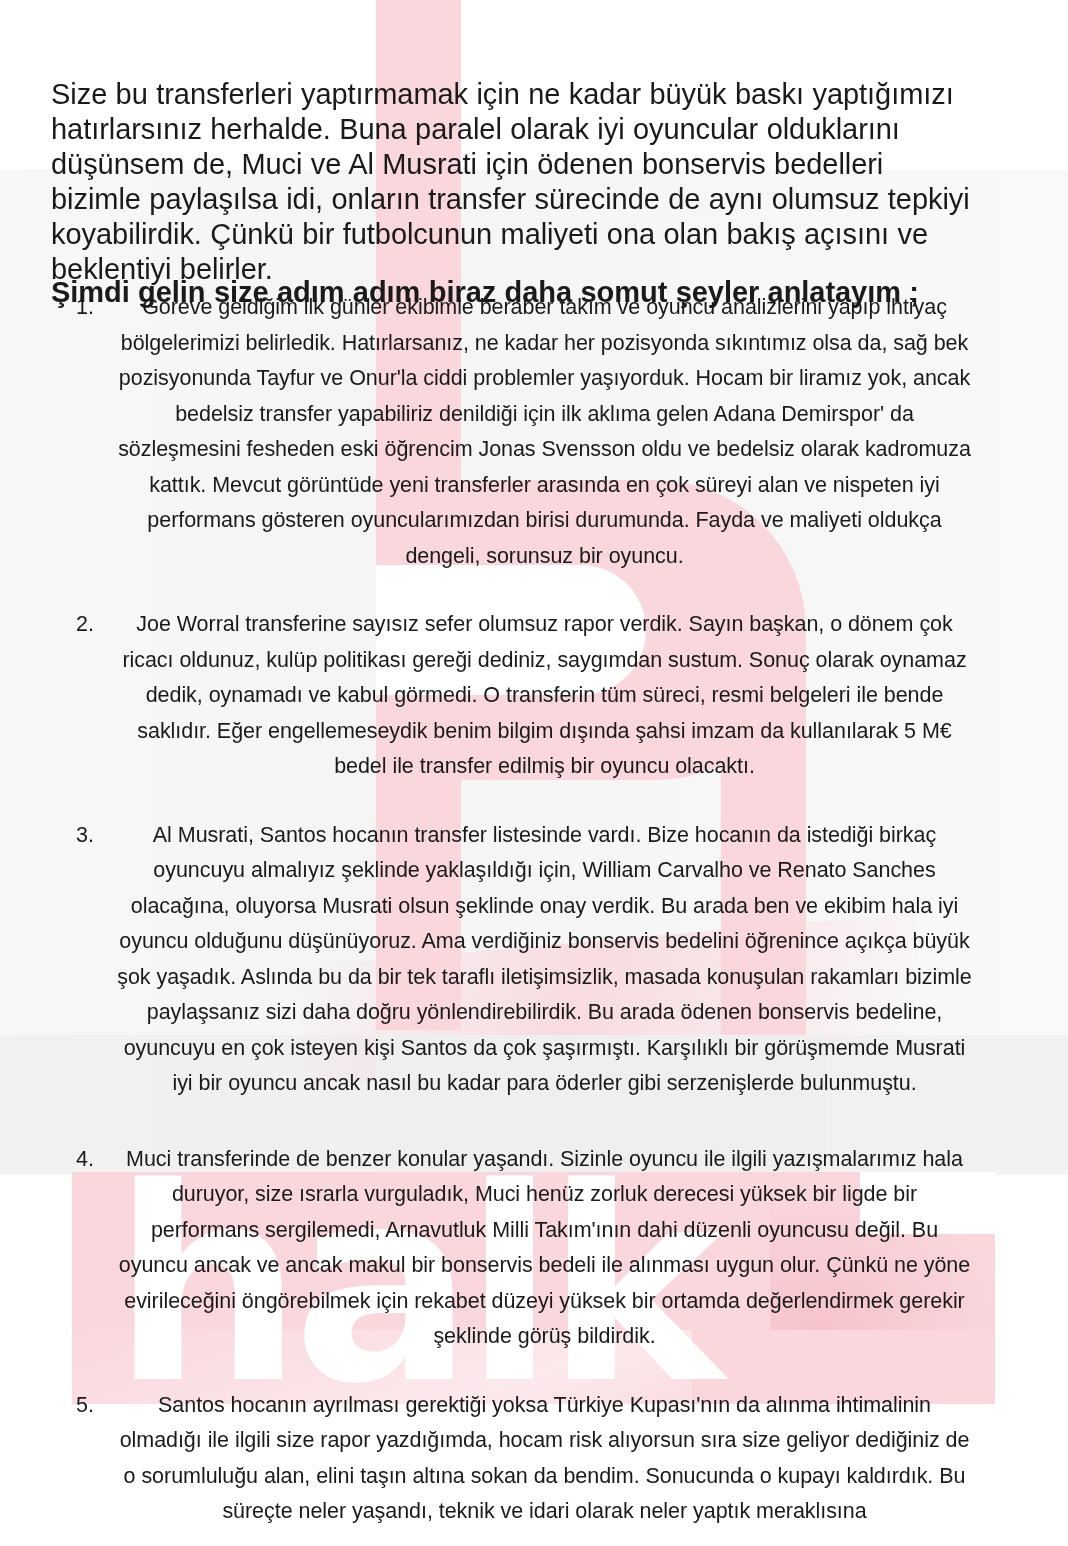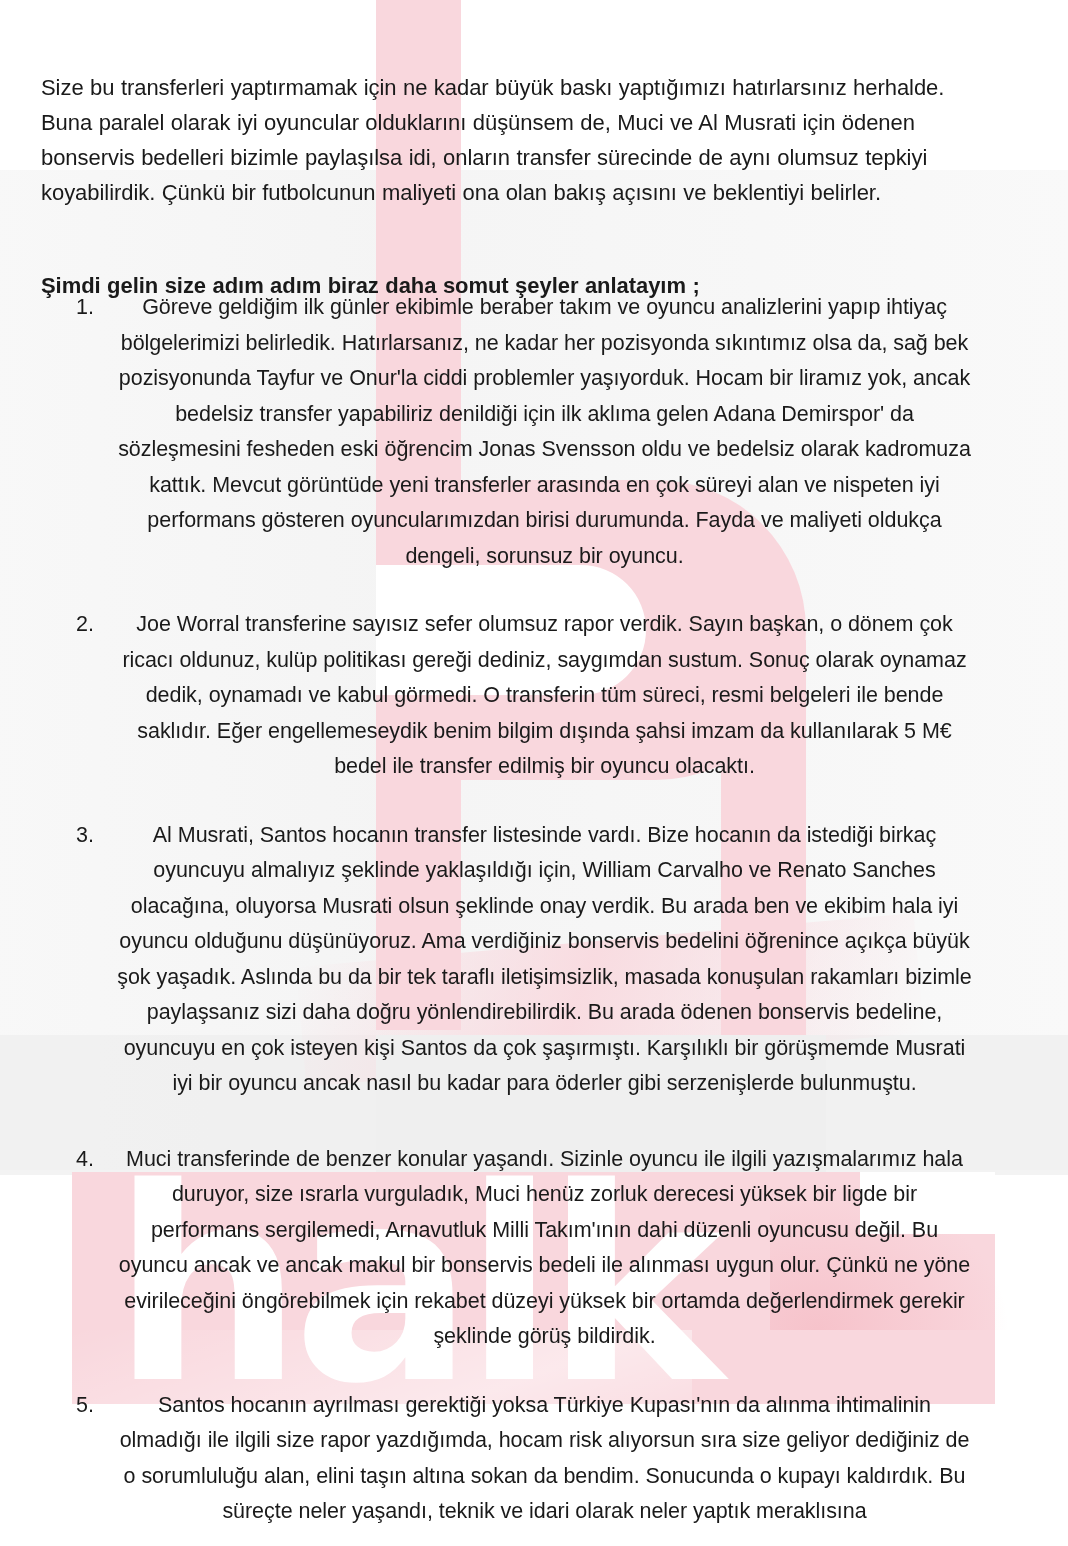--- a/index.html
+++ b/index.html
@@ -117,24 +117,25 @@
 
   
   #content {
     position: relative;
     z-index: 2;
     padding: 0;
   }
   .para {
     position: absolute;
     color: #1a1a1a;
-    font-size: 22px;
+    font-size: 29px;
     line-height: 35px;
     letter-spacing: -0.05px;
     word-spacing: 0.4px;
+    margin-left: 10px;
   }
   #intro-paragraph { left: 41px; top: 48px;  width: 930px; }
   #transition-line  { left: 41px; top: 246px; width: 930px; font-weight: bold; }
 
   ol.numbered {
     position: absolute;
     left: 0; top: 290px;
     margin: 0;
     padding: 0;
     list-style: none;

